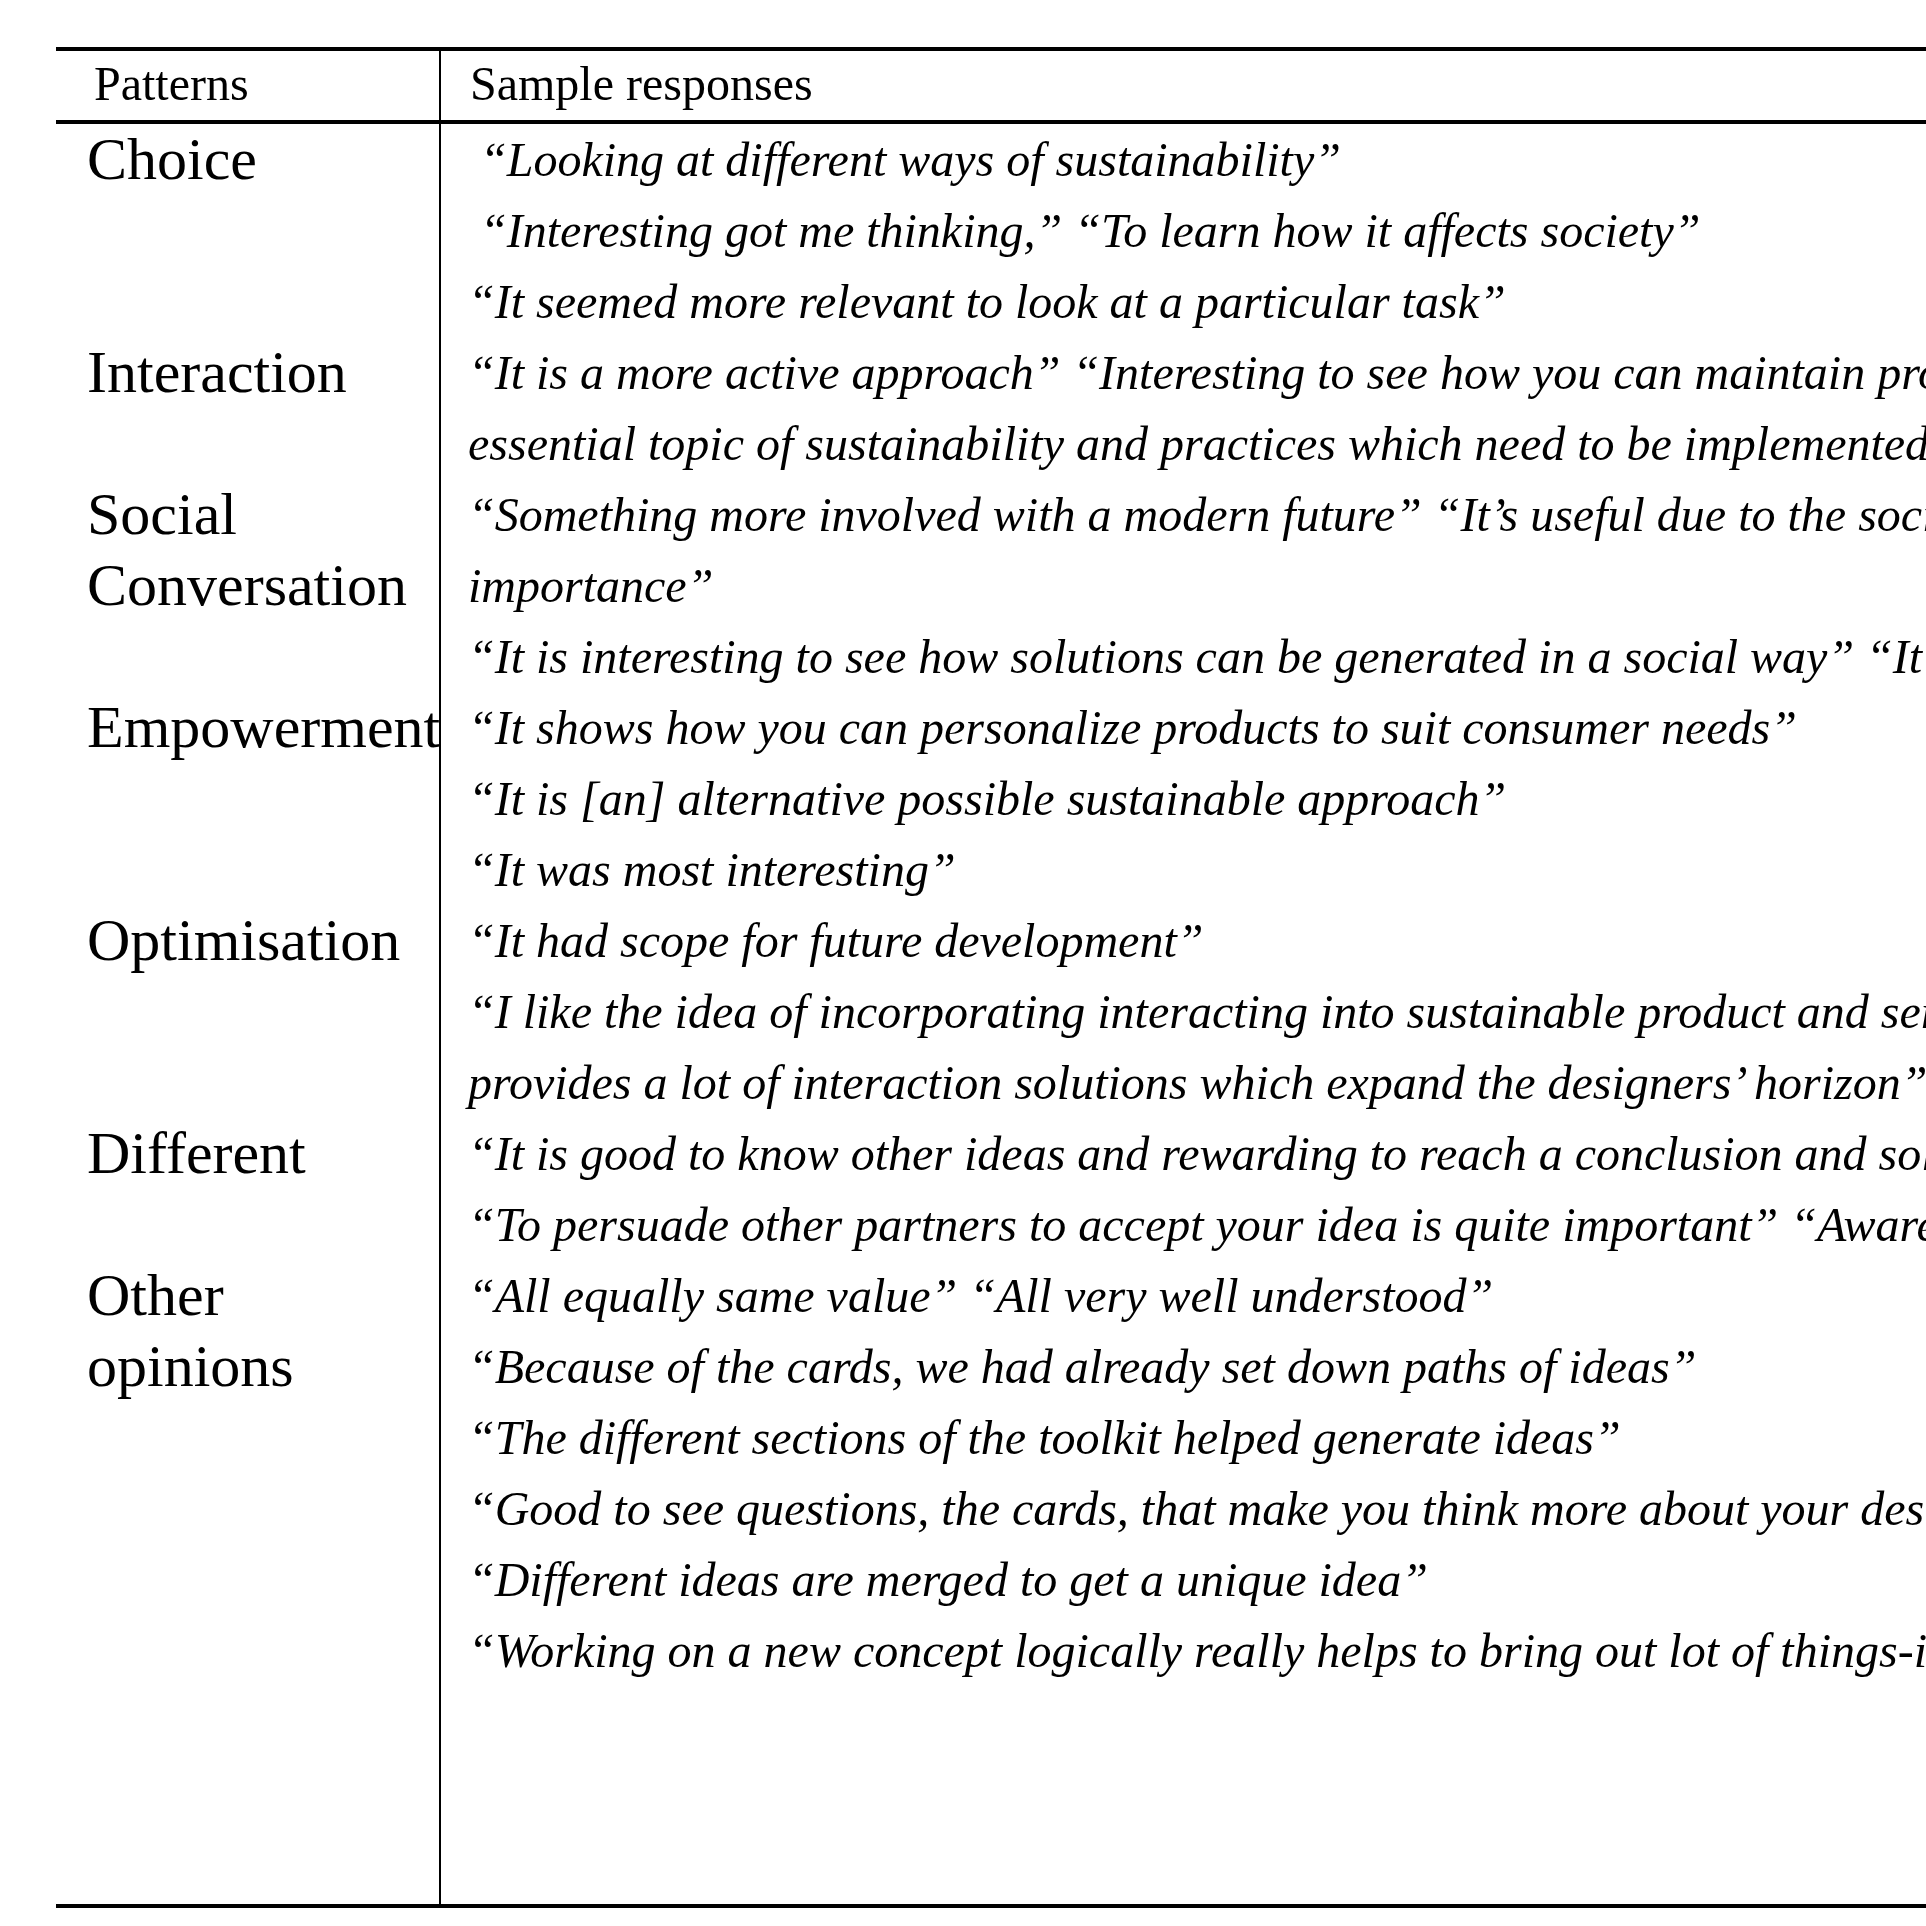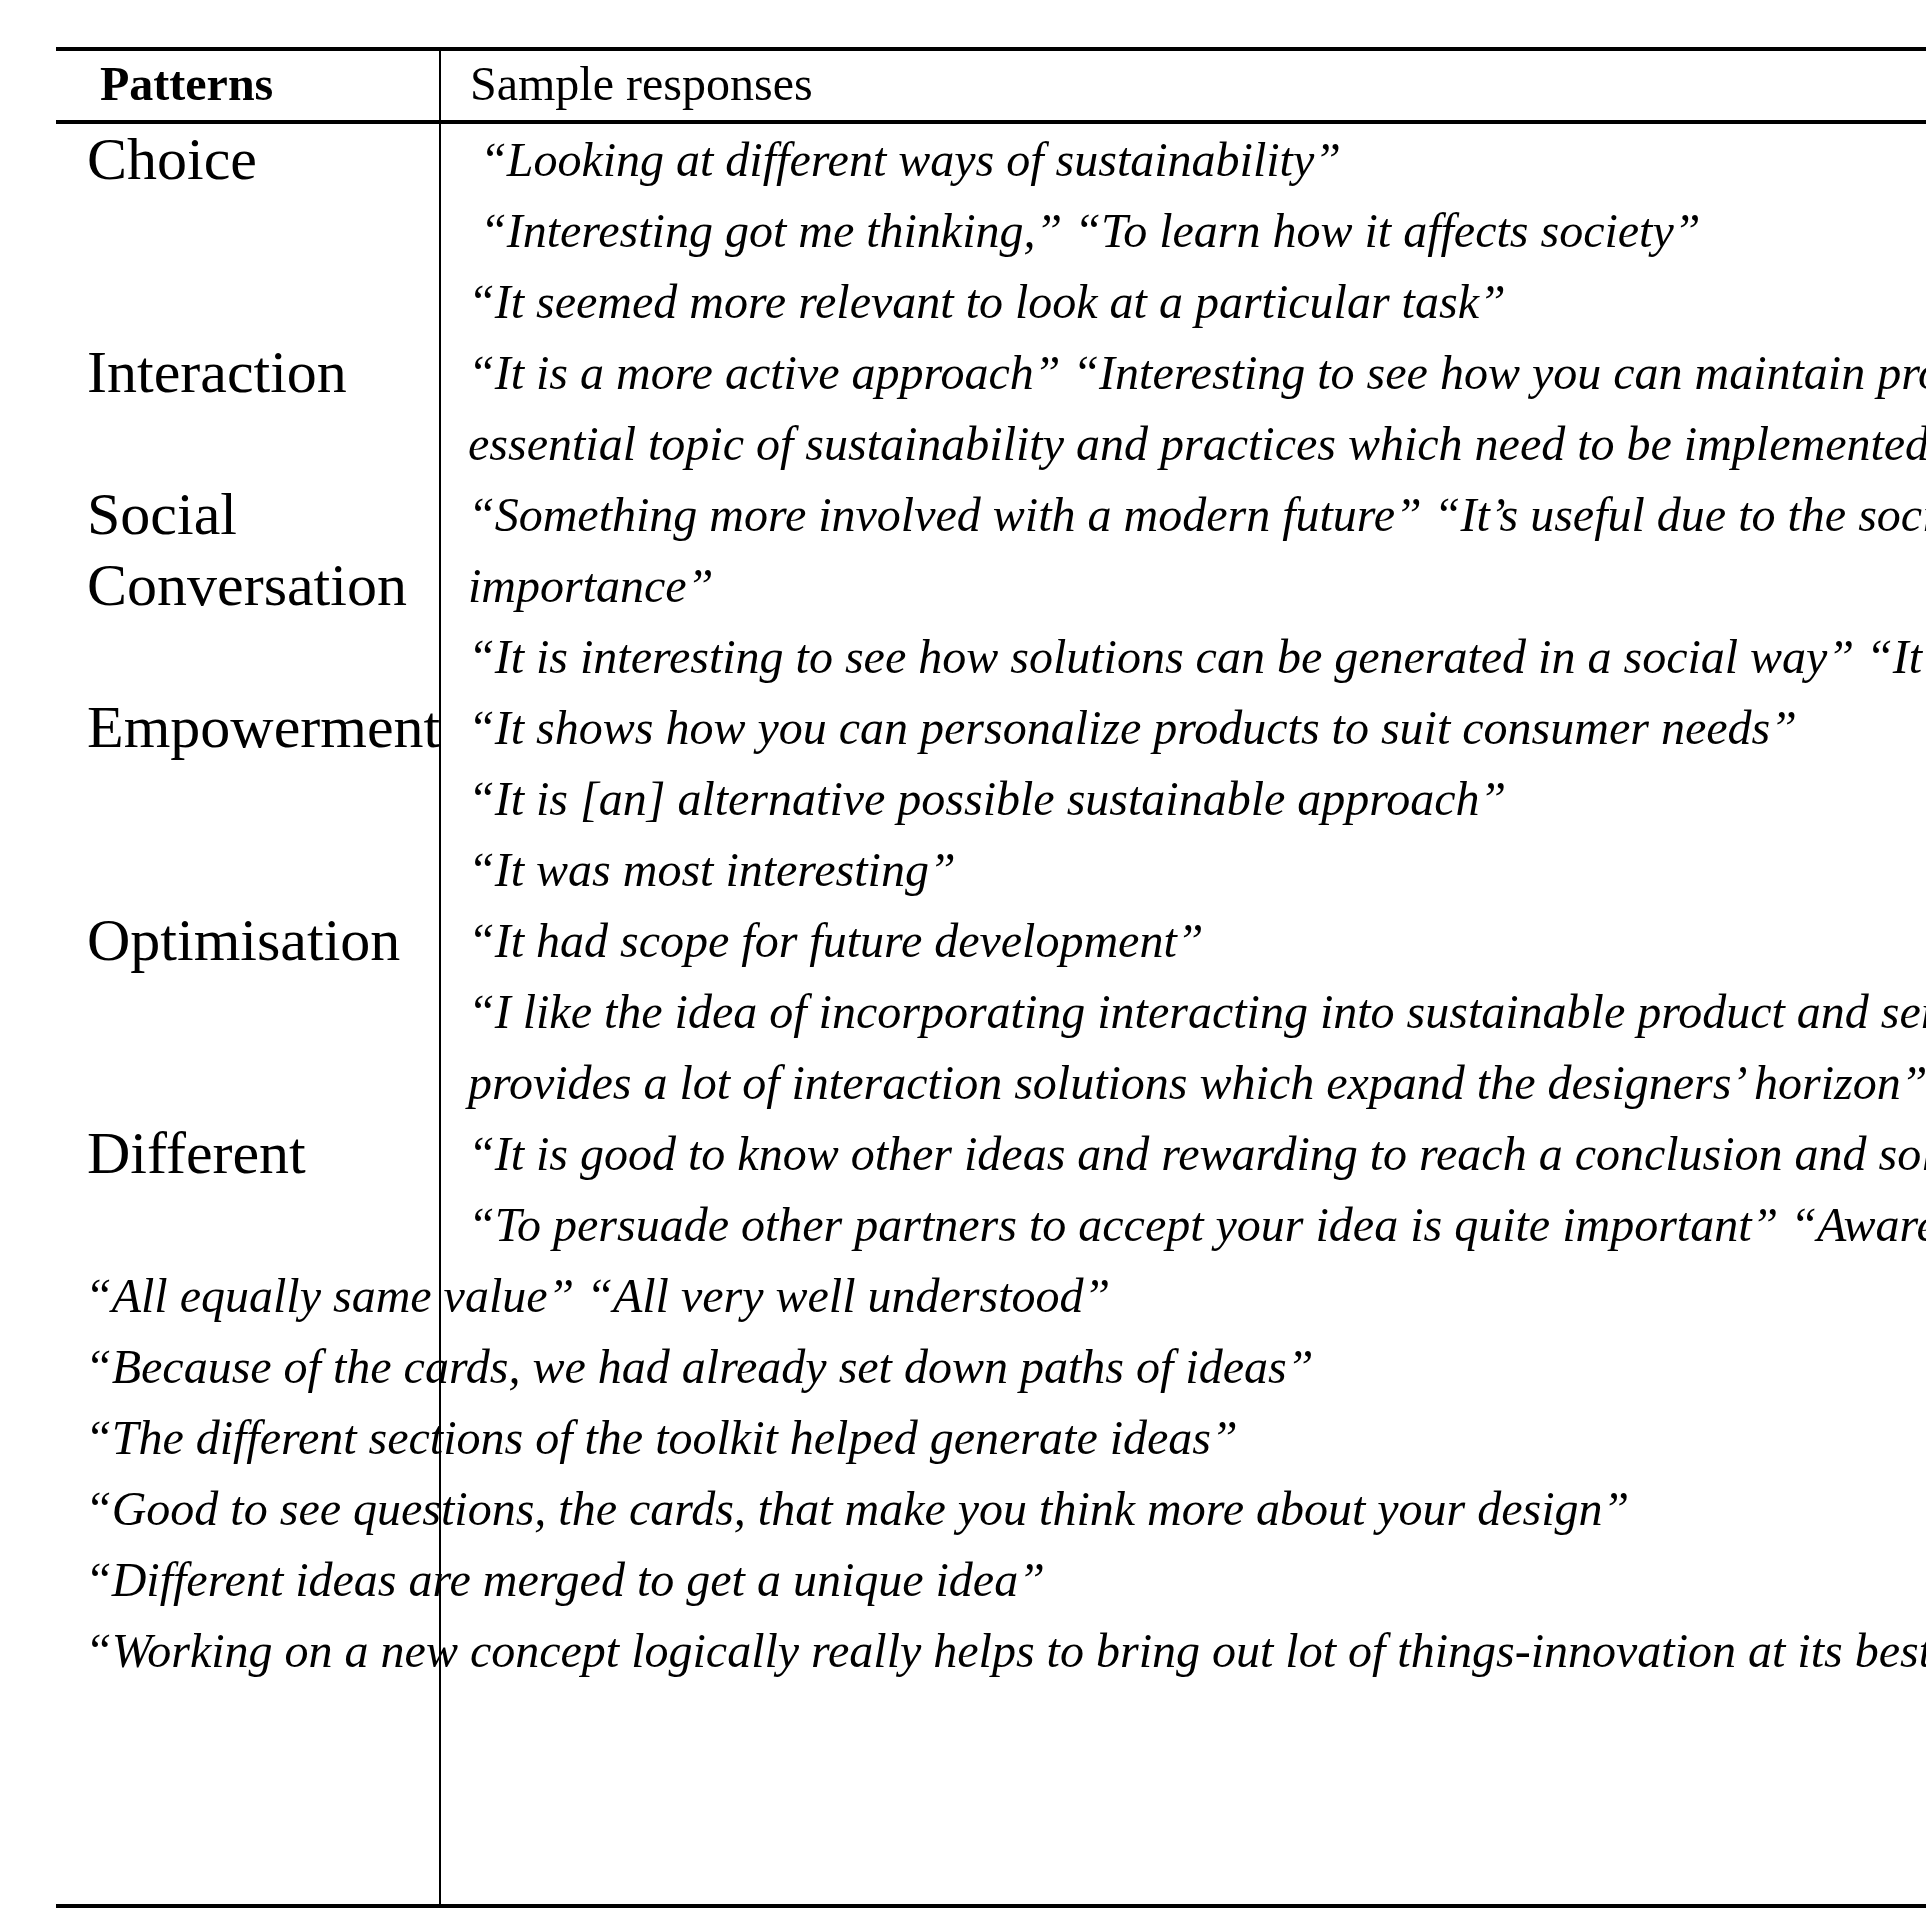--- a/index.html
+++ b/index.html
@@ -4,21 +4,21 @@
 <style>
   html, body { margin: 0; padding: 0; background: #ffffff; }
   body { width: 2522px; height: 1938px; position: relative; overflow: hidden;
          font-family: "Liberation Serif", "DejaVu Serif", serif; color: #000; }
   .table { position: absolute; left: 56px; top: 47px; width: 2412px; }
   .rule-top { position: absolute; left: 0; top: 0; width: 100%; height: 3.5px; background: #000; }
   .rule-head { position: absolute; left: 0; top: 73px; width: 100%; height: 3.5px; background: #000; }
   .rule-bottom { position: absolute; left: 0; top: 1857px; width: 100%; height: 3.5px; background: #000; }
   .vdiv { position: absolute; left: 383px; top: 0; width: 1.5px; height: 1860px; background: #000; }
   .hcell { position: absolute; top: 7.7px; font-size: 48px; line-height: 58px; }
-  .hcell.c1 { left: 44px; font-weight: bold; }
+  .hcell.c1 { left: 38px; }
   .hcell.c2 { left: 414px; font-family: Liberation Serif, serif; }
   .body { position: absolute; left: 0; top: 77px; width: 100%; }
   .row { display: flex; }
   .pat { width: 383px; box-sizing: border-box; padding-left: 31px; font-size: 60px; line-height: 71px; white-space: pre-line; }
   .resp { flex: 1; padding-left: 29px; padding-right: 39px; font-size: 48px; line-height: 71px; font-style: italic; }
   .line { display: block; white-space: pre-wrap; }
 </style>
 </head>
 <body>
 
@@ -68,20 +68,21 @@
       </div>
     </div>
     <div class="row">
       <div class="pat">Different</div>
       <div class="resp">
         <span class="line">“It is good to know other ideas and rewarding to reach a conclusion and solution as a group”</span>
         <span class="line">“To persuade other partners to accept your idea is quite important” “Awareness is important”</span>
       </div>
     </div>
     <div class="row">
+      <div class="pat">Other opinions</div>
       <div class="resp">
         <span class="line">“All equally same value” “All very well understood”</span>
         <span class="line">“Because of the cards, we had already set down paths of ideas”</span>
         <span class="line">“The different sections of the toolkit helped generate ideas”</span>
         <span class="line">“Good to see questions, the cards, that make you think more about your design”</span>
         <span class="line">“Different ideas are merged to get a unique idea”</span>
         <span class="line">“Working on a new concept logically really helps to bring out lot of things-innovation at its best”</span>
       </div>
     </div>
   </div>

